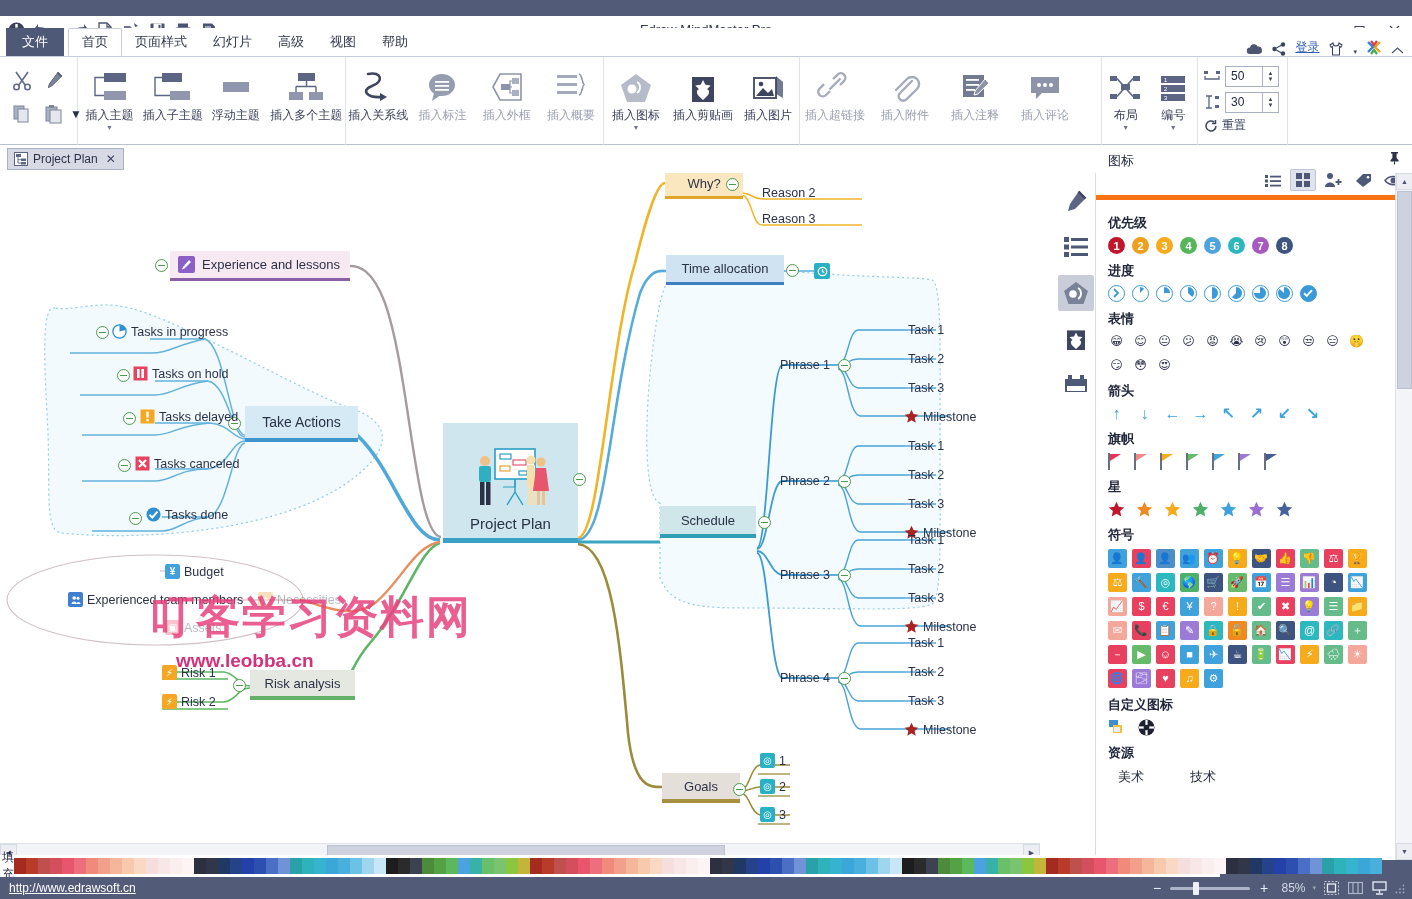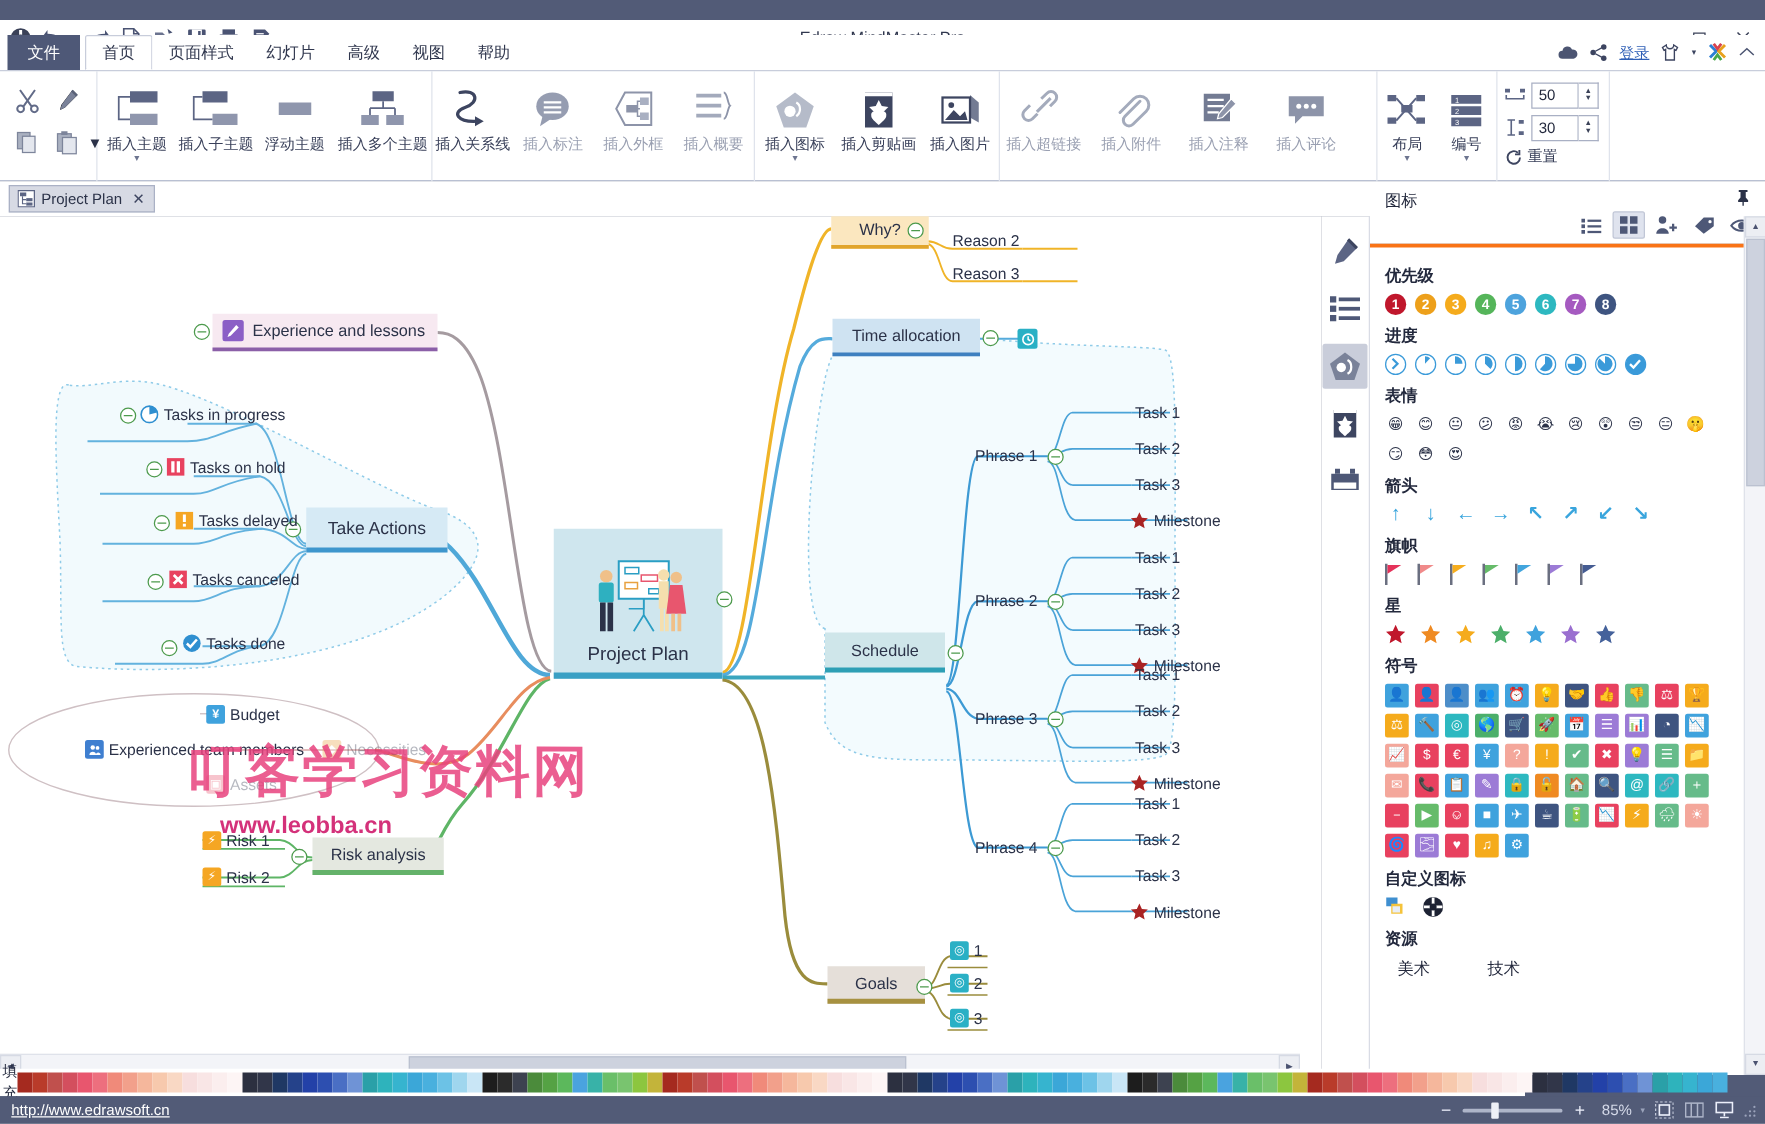--- a/index.html
+++ b/index.html
@@ -23,21 +23,21 @@
   .wbtn{ width:35px; height:28px; display:flex; align-items:center; justify-content:center; cursor:pointer; }
 
   
   .menubar{ position:absolute; left:0; top:28px; width:1412px; height:28px; background:#fff; }
   .mfile{ position:absolute; left:6px; top:0; width:58px; height:28px; background:#4e5877; color:#fff;
           display:flex; align-items:center; justify-content:center; font-size:13px; cursor:pointer; }
   .mtabs{ position:absolute; left:68px; top:0; height:28px; display:flex; }
   .mtab{ padding:0 13px; height:28px; line-height:28px; font-size:13px; color:#30374e; cursor:pointer; }
   .mtab.active{ background:#fff; border:1px solid #c8cddb; border-bottom:1px solid #fff; border-radius:2px 2px 0 0;
                 line-height:26px; position:relative; z-index:3; }
-  .menuright{ position:absolute; right:8px; top:0; height:28px; display:flex; align-items:center; gap:9px; }
+  .menuright{ position:absolute; right:8px; top:0; height:28px; display:flex; align-items:flex-end; gap:9px; }
   .mr-login{ font-size:12px; color:#2f5fb6; text-decoration:underline; cursor:pointer; }
 
   
   .ribbon{ position:absolute; left:0; top:56px; width:1412px; height:89px; background:#fff;
            border-top:1px solid #c8cddb; border-bottom:1px solid #b9c0d2; }
   .rgroup{ position:absolute; top:0; height:88px; border-right:1px solid #dfe3ec; display:flex; align-items:flex-start; }
   .ritem{ width:62px; height:86px; padding-top:6px; display:flex; flex-direction:column; align-items:center; cursor:pointer; }
   .ritem .ico{ height:42px; display:flex; align-items:flex-end; justify-content:center; }
   .ritem .lbl{ margin-top:3px; font-size:12px; color:#39405a; text-align:center; line-height:14px; white-space:nowrap;}
   .ritem.dis .lbl{ color:#9aa0b2; }
@@ -64,21 +64,21 @@
   
   .panelhdr{ position:absolute; left:1096px; top:145px; width:316px; height:50px; background:#fff; }
   .panelhdr .ttl{ position:absolute; left:12px; top:7px; font-size:13px; color:#23293d; }
   .pin{ position:absolute; right:11px; top:6px; cursor:pointer; }
   .ptools{ position:absolute; right:6px; top:24px; display:flex; align-items:center; gap:4px; }
   .ptool{ width:26px; height:22px; display:flex; align-items:center; justify-content:center; cursor:pointer; border-radius:2px;}
   .ptool.sel{ background:#dfe3ee; border:1px solid #c0c6d6; }
 
   
   .iconpanel{ position:absolute; left:1096px; top:195px; width:316px; height:665px; background:#fff;
-              border-top:3px solid #f97316; overflow:hidden; }
+              border-top:5px solid #f97316; overflow:hidden; }
   .ipscroll{ position:absolute; left:0; top:0; width:300px; height:665px; padding:6px 0 0 12px; }
   .secttl{ font-size:13px; font-weight:bold; color:#23293d; margin:8px 0 5px 0; }
   .iconrow{ display:flex; flex-wrap:wrap; gap:7px; }
   .pico{ width:17px; height:17px; cursor:pointer; display:flex; align-items:center; justify-content:center; }
   .prio{ width:17px; height:17px; border-radius:50%; color:#fff; font-size:11px; font-weight:bold;
          display:flex; align-items:center; justify-content:center; }
   .prog{ width:17px; height:17px; border-radius:50%; border:1.6px solid #3a9ad9; background:#fff; position:relative; overflow:hidden;}
   .emo{ width:17px; height:17px; border-radius:50%; font-size:12px; line-height:17px; text-align:center; }
   .arr{ font-size:16px; color:#39a5dd; font-weight:bold; line-height:17px; }
   .flagi{ width:15px; height:17px; position:relative; }

